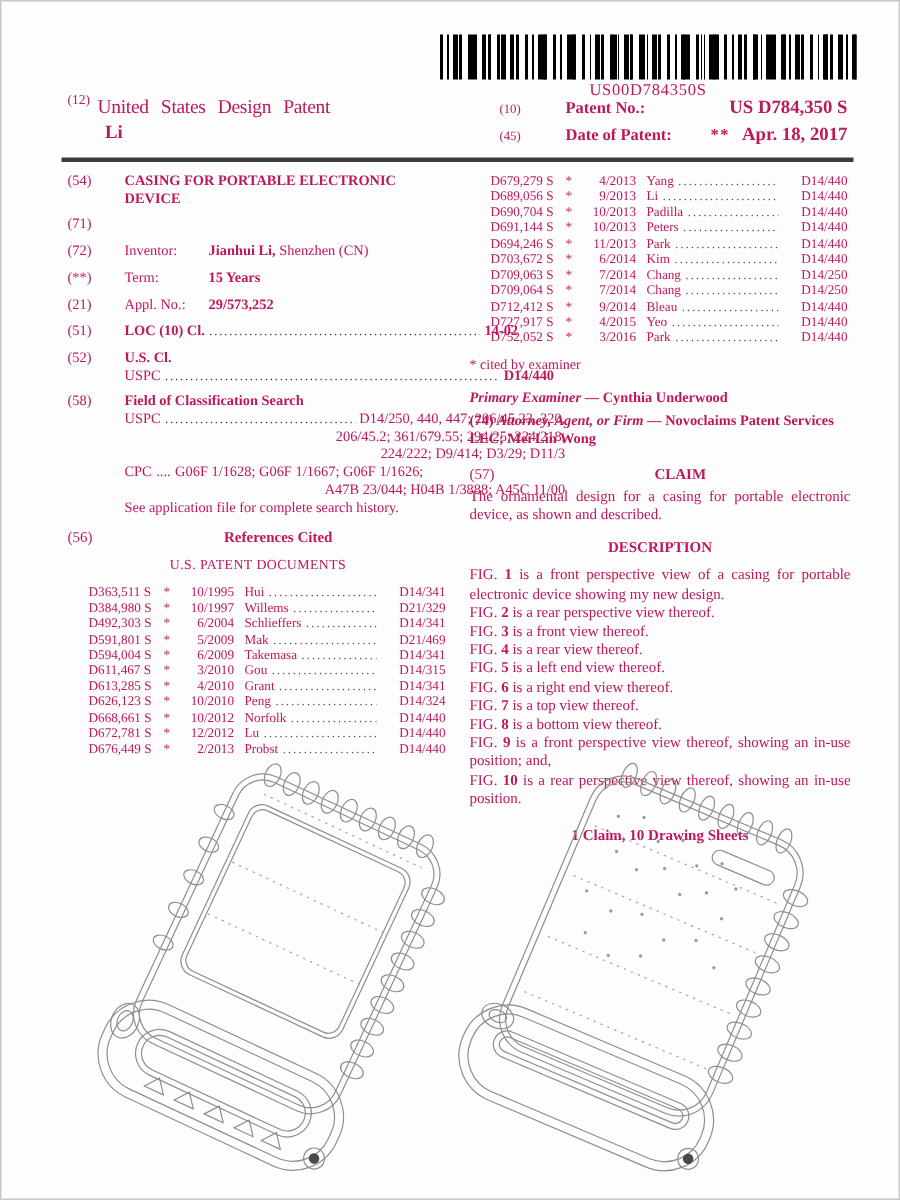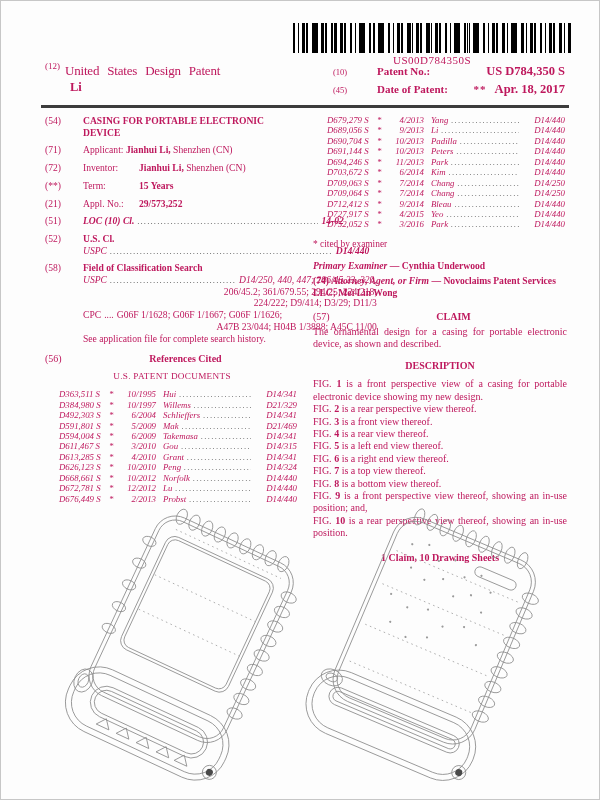--- a/index.html
+++ b/index.html
@@ -35,30 +35,30 @@
   .cols { position:absolute; top:114px; left:44px; width:522px; display:flex; gap:14px; }
   .col { width:254px; box-sizing:border-box; }
   .entry { display:flex; font-size:9.6px; line-height:1.22; margin-bottom:6px; }
   .e-num { width:38px; flex:none; }
   .e-body { flex:1; }
   .bold { font-weight:bold; }
   .ital { font-style:italic; }
   .e-label { display:inline-block; min-width:56px; }
   .lead { flex:1; overflow:hidden; white-space:nowrap; margin:0 3px; min-width:10px; }
   .lead::after { content:"..................................................................."; letter-spacing:1.2px; font-size:8.5px; color:#333; }
-  .flexrow { display:flex; align-items:flex-start;font-style:italic; }
+  .flexrow { display:flex; align-items:flex-start; }
   .dots4 { margin:0 3px; }
   .field-cont { text-align:right; }
   
   .refs-heading { display:flex; font-size:10px; margin:9px 0 7px; }
   .rh-num { width:27px; flex:none; }
   .rh-text { flex:1; text-align:center; font-weight:bold; }
   .refs-sub { text-align:center; font-size:9.2px; margin-bottom:8px; letter-spacing:0.3px; }
   .ref-table { margin-left:14px; margin-right:2px; }
-  .ref-row { display:flex; font-size:8.8px; line-height:1.18; align-items:baseline;font-style:italic; }
+  .ref-row { display:flex; font-size:8.8px; line-height:1.18; align-items:baseline; }
   .r-no { width:50px; flex:none; }
   .r-star { width:10px; flex:none; }
   .r-date { width:37px; flex:none; text-align:right; margin-right:7px; }
   .r-name { flex:none; }
   .r-lead { flex:1; overflow:hidden; white-space:nowrap; margin:0 3px; }
   .r-lead::after { content:"..............................................."; letter-spacing:1.5px; font-size:8px; color:#444; }
   .r-cls { width:43px; flex:none; text-align:right; }
   
   .cited-note { font-size:9.4px; margin:9px 0 11px; }
   .line-sm { font-size:9.6px; line-height:1.28;font-weight:bold; }
@@ -109,21 +109,20 @@
 
     <div class="col">
 
       <div class="entry">
         <span class="e-num">(54)</span>
         <span class="e-body bold">CASING FOR PORTABLE ELECTRONIC DEVICE</span>
       </div>
 
       <div class="entry">
         <span class="e-num">(71)</span>
-        <span class="e-body"><span>Applicant:</span> <span class="bold">Jianhui Li,</span> <span>Shenzhen (CN)</span></span>
       </div>
 
       <div class="entry">
         <span class="e-num">(72)</span>
         <span class="e-body"><span class="e-label">Inventor:</span><span class="bold">Jianhui Li,</span> <span>Shenzhen (CN)</span></span>
       </div>
 
       <div class="entry">
         <span class="e-num">(**)</span>
         <span class="e-body"><span class="e-label">Term:</span><span class="bold">15 Years</span></span>

